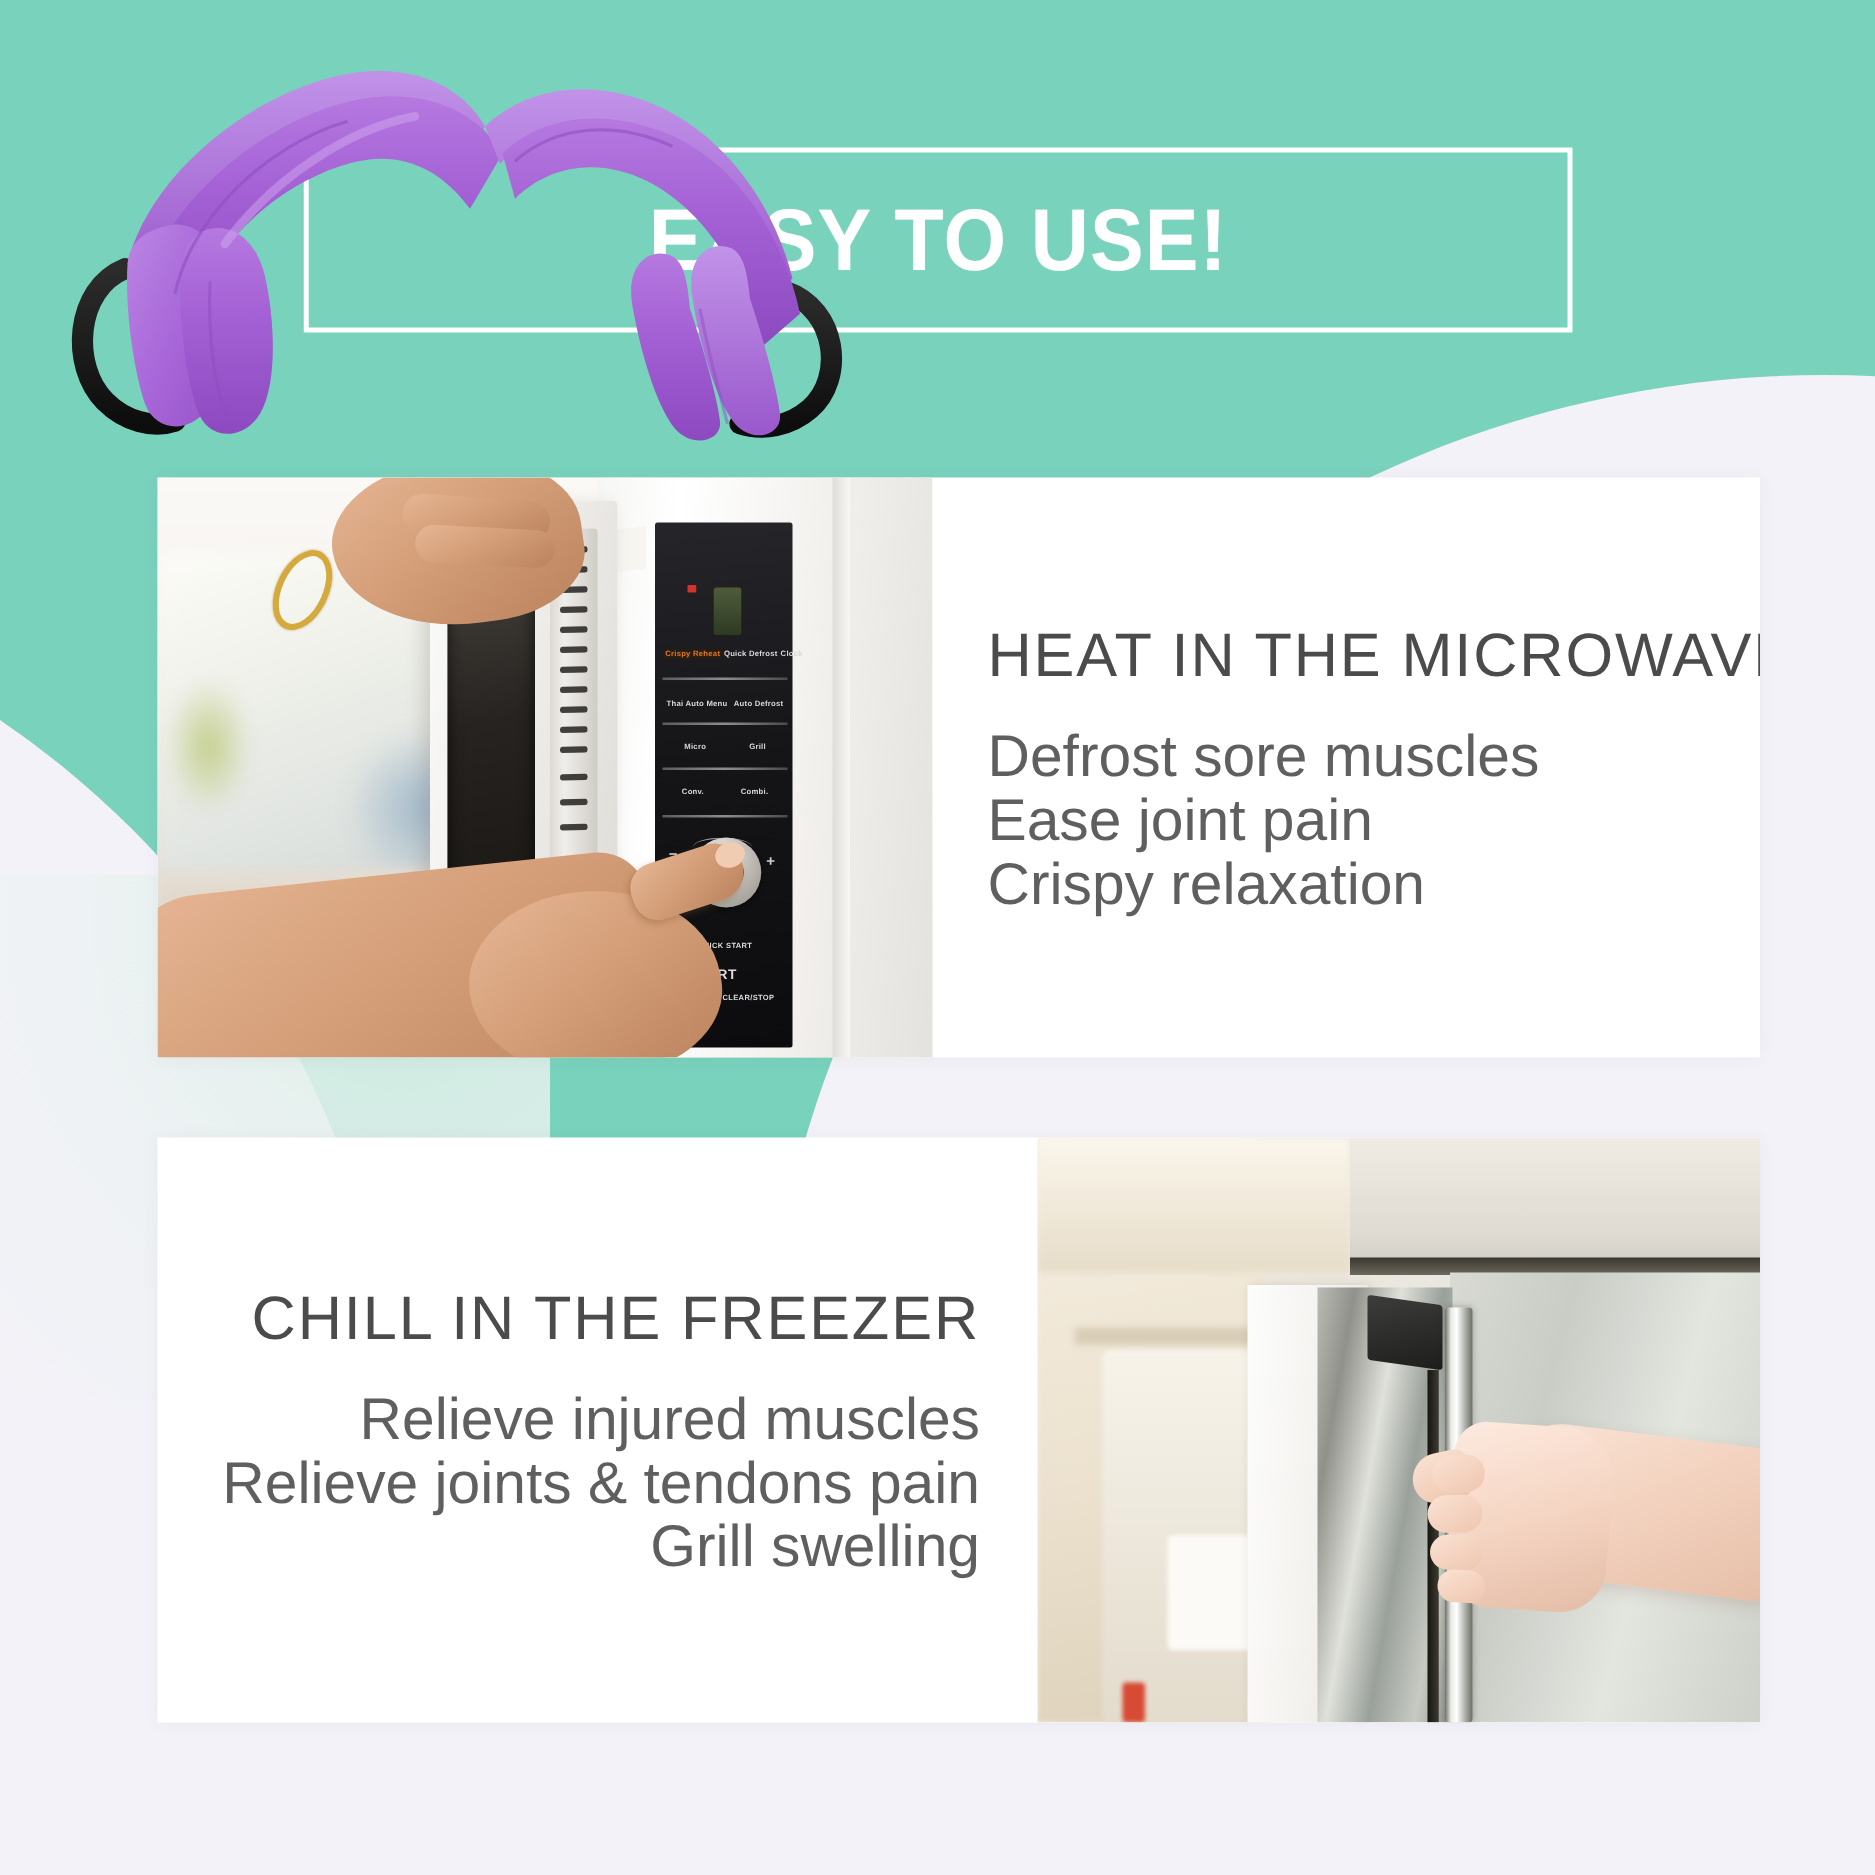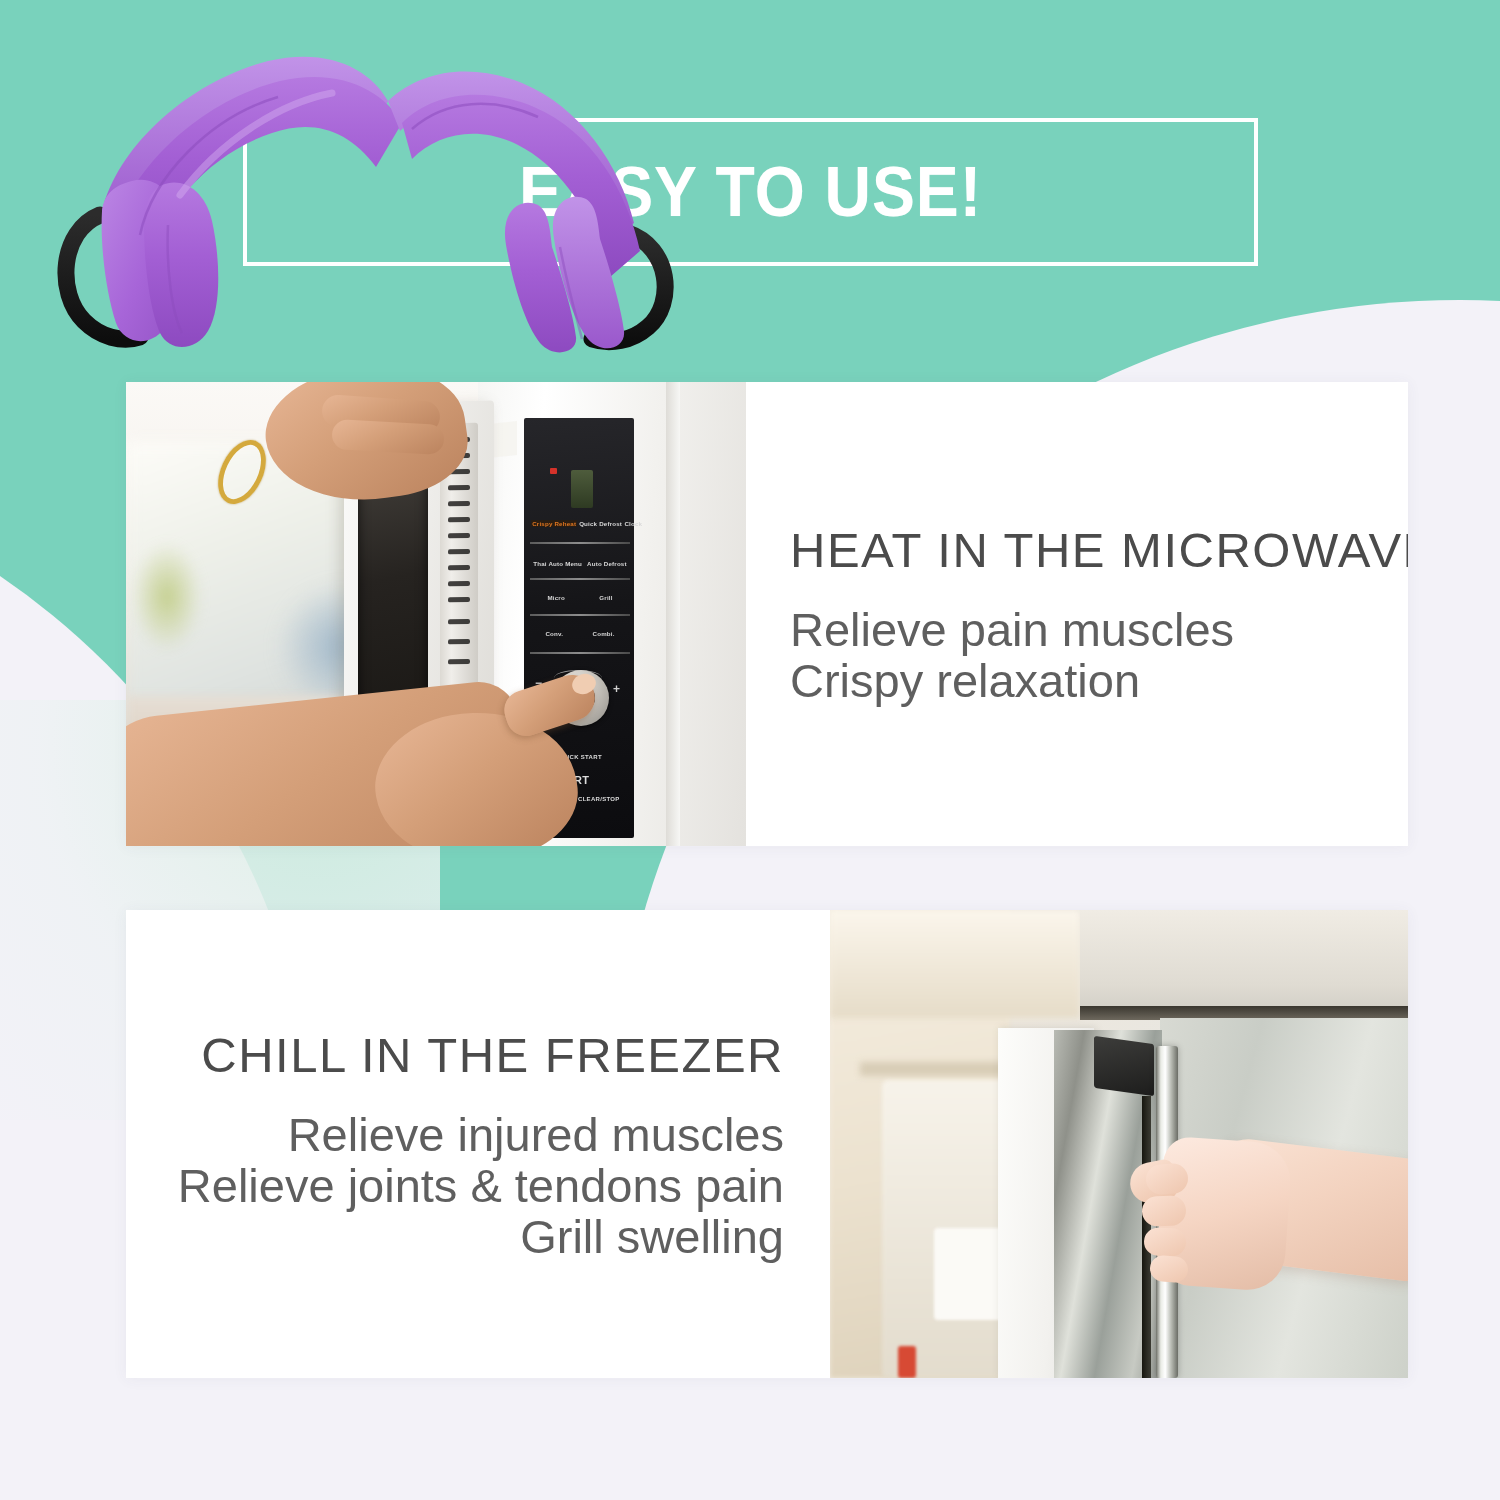--- a/index.html
+++ b/index.html
@@ -531,21 +531,22 @@
       <div class="bracelet"></div>
 
       <div class="arm-bottom skin"></div>
       <div class="hand-bottom skin"></div>
       <div class="finger-point skin"></div>
       <div class="fingernail"></div>
     </div>
 
     <div class="textblock left">
       <div class="sec-title">HEAT IN THE MICROWAVE</div>
-      <div class="sec-line">Relieve pain muscles</div>
+      <div class="sec-line">Defrost sore muscles</div>
+      <div class="sec-line">Ease joint pain</div>
       <div class="sec-line">Crispy relaxation</div>
     </div>
   </div>
 
   <div class="card" id="card-chill">
 
     <div class="textblock right">
       <div class="sec-title">CHILL IN THE FREEZER</div>
       <div class="sec-line">Relieve injured muscles</div>
       <div class="sec-line">Relieve joints &amp; tendons pain</div>

